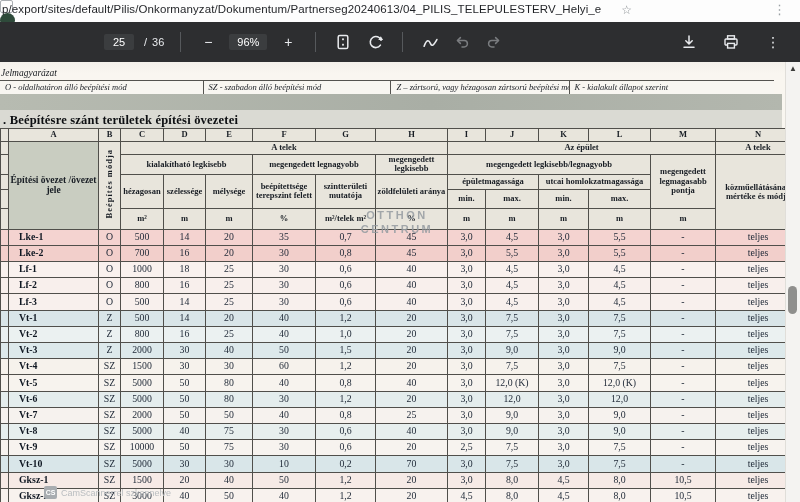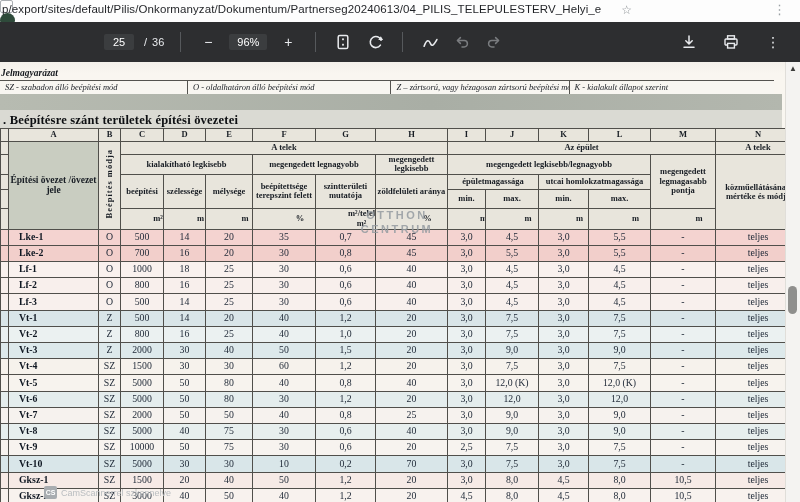--- a/index.html
+++ b/index.html
@@ -20,39 +20,39 @@
   .tb-text{font-size:11px;color:#e8eaed;display:flex;gap:5px;}
   .tb-sep{width:1px;height:20px;background:#56595c;margin:0 6px;}
   .tb-btn{width:22px;height:22px;display:flex;align-items:center;justify-content:center;cursor:pointer;font-size:14px;color:#e8eaed;}
   .tb-btn svg{display:block;}
   .dim{opacity:.55;}
   .tb-right{margin-left:auto;display:flex;align-items:center;gap:20px;margin-right:16px;}
 
   
   .doc{position:absolute;top:62px;left:0;width:800px;height:440px;background:linear-gradient(180deg,#f3f0ea,#f9f6f0 12px);overflow:hidden;font-family:"Liberation Serif","DejaVu Serif",serif;color:#17202b;}
 
-  .legend-title{position:absolute;top:6px;left:1px;font-style:italic;font-weight:bold;font-size:9.5px;color:#14181d;}
+  .legend-title{position:absolute;top:6px;left:1px;font-style:italic;font-weight:normal;font-size:9.5px;color:#14181d;}
   .legend-row{position:absolute;top:18px;left:0;width:774px;height:13px;display:flex;border-top:1px solid #54534f;border-bottom:1px solid #54534f;background:#f8f6f1;}
   .legend-cell{border-right:1px solid #54534f;font-style:italic;font-size:8.5px;line-height:12px;padding-left:5px;white-space:nowrap;overflow:hidden;color:#1a1e24;}
   .lc0{width:186px;} .lc1{width:202px;} .lc2{width:176px;} .lc3{width:204px;border-right:none;}
 
   .grey-band{position:absolute;top:32px;left:0;width:782px;height:16px;background:linear-gradient(90deg,#b7bbb1,#a9aea5 55%,#b3b7ae);}
   .title-bar{position:absolute;top:48px;left:0;width:782px;height:18px;background:#dadad3;}
   .title-bar span{font-weight:bold;font-size:12.5px;line-height:18px;padding-left:3px;color:#0d0f12;letter-spacing:.2px;}
 
   
   .ztable{position:absolute;top:66px;left:0;border-collapse:collapse;table-layout:fixed;width:800px;}
   .ztable td{border:1px solid #504f4b;text-align:center;padding:0;overflow:hidden;font-size:9.5px;line-height:1.1;vertical-align:middle;}
   .ztable thead td{background:#e8e5dc;font-weight:bold;font-size:8.5px;color:#181d24;}
   .r-letters td{background:#f4f1ea;font-weight:normal;font-size:9px;height:12px;}
   .r-top td{height:12px;font-size:9px;}
   .r-group td{height:18px;}
   .r-name td{height:14px;}
   .r-minmax td{height:18px;}
-  .r-units td{height:20px;padding-left:32px;}
+  .r-units td{height:20px;}
   .ztable thead td.hA{background:#c9cdc1;font-size:9.5px;}
   .vert{writing-mode:vertical-rl;transform:rotate(180deg);font-weight:bold;font-size:8.5px;letter-spacing:1px;display:inline-block;}
   .ztable tbody td{height:15.2px;color:#1d2735;font-size:9.8px;}
   .ztable tbody td.zone{text-align:left;padding-left:10px;font-weight:bold;color:#0f1722;}
 
   
   .wm{position:absolute;left:352px;top:146px;width:90px;text-align:center;z-index:6;pointer-events:none;}
   .wm-big{font-size:60px;line-height:60px;font-weight:bold;color:#6e757b;opacity:.8;letter-spacing:-3px;font-family:"Liberation Sans",sans-serif;}
   .wm-sub{font-size:11px;line-height:14px;letter-spacing:2.5px;color:#959ca1;opacity:.85;font-family:"Liberation Sans",sans-serif;font-weight:bold;}
 
@@ -136,22 +136,22 @@
         </svg>
     </div>
     <div class="tb-btn">⋮</div>
   </div>
 </div>
 
 <div class="doc">
 
   <div class="legend-title">Jelmagyarázat</div>
   <div class="legend-row">
+    <div class="legend-cell lc1">O - oldalhatáron álló beépítési mód</div>
     <div class="legend-cell lc0">SZ - szabadon álló beépítési mód</div>
-    <div class="legend-cell lc1">O - oldalhatáron álló beépítési mód</div>
     <div class="legend-cell lc2">Z – zártsorú, vagy hézagosan zártsorú beépítési mód</div>
     <div class="legend-cell lc3">K - kialakult állapot szerint</div>
   </div>
 
   <div class="grey-band"></div>
   <div class="title-bar">
     <span>. Beépítésre szánt területek építési övezetei</span>
   </div>
 
   <table class="ztable">
@@ -202,21 +202,21 @@
         <td class="strip"></td>
         <td colspan="3">kialakítható legkisebb</td>
         <td colspan="2">megengedett legnagyobb</td>
         <td>megengedett legkisebb</td>
         <td colspan="4">megengedett legkisebb/legnagyobb</td>
         <td rowspan="3">megengedett legmagasabb pontja</td>
         <td rowspan="4">közműellátásának mértéke és módja</td>
       </tr>
       <tr class="r-name">
         <td class="strip"></td>
-        <td rowspan="2">beépítési</td>
+        <td rowspan="2">hézagosan</td>
         <td rowspan="2">szélessége</td>
         <td rowspan="2">mélysége</td>
         <td rowspan="2">beépítettsége terepszint felett</td>
         <td rowspan="2">szintterületi mutatója</td>
         <td rowspan="2">zöldfelületi aránya</td>
         <td colspan="2">épületmagassága</td>
         <td colspan="2">utcai homlokzatmagassága</td>
       </tr>
       <tr class="r-minmax">
         <td class="strip"></td>

